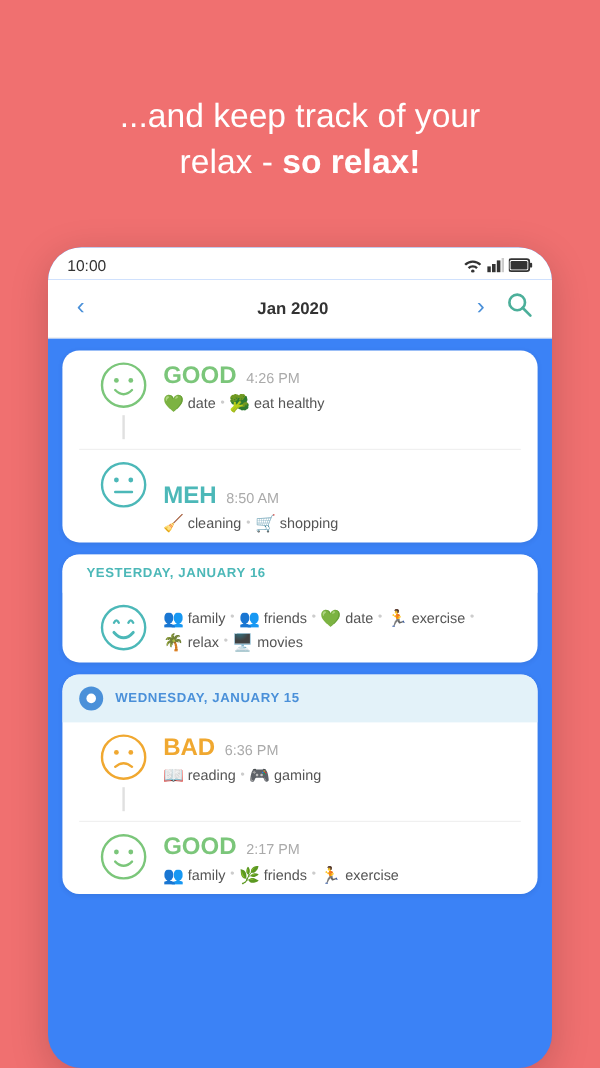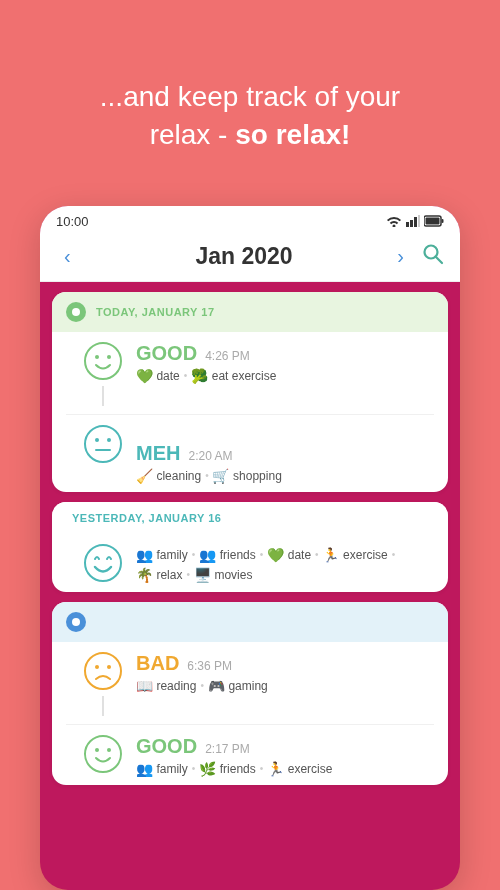--- a/index.html
+++ b/index.html
@@ -21,21 +21,21 @@
       font-size: 28px;
       line-height: 1.35;
       font-weight: 300;
     }
     .header-text strong {
       font-weight: 800;
     }
 
     .phone-mockup {
       width: 420px;
-      background: #be185d;
+      background: #3b82f6;
       border-radius: 28px;
       overflow: hidden;
       box-shadow: 0 8px 32px rgba(0,0,0,0.18);
       flex: 1;
     }
 
     .status-bar {
       background: white;
       padding: 8px 16px 4px;
       display: flex;
@@ -58,21 +58,21 @@
 
     .nav-bar {
       background: white;
       padding: 10px 16px 10px;
       display: flex;
       align-items: center;
       justify-content: space-between;
       border-bottom: 1px solid #eee;
     }
     .nav-title {
-      font-size: 23px;
+      font-size: 14px;
       font-weight: 600;
       color: #333;
       margin-left: 20px;
     }
     .nav-chevron {
       font-size: 20px;
       color: #4A90D9;
       cursor: pointer;
       padding: 0 8px;
     }
@@ -267,26 +267,20 @@
           <circle cx="9" cy="9" r="6.5" stroke="#4CAF9A" stroke-width="2.2"></circle>
           <line x1="13.5" y1="13.5" x2="20" y2="20" stroke="#4CAF9A" stroke-width="2.2" stroke-linecap="round"></line>
         </svg>
       </span>
     </div>
   </div>
 
   <div class="content">
 
     <div class="day-card">
-      <div class="day-header today">
-        <div class="day-dot green">
-          <div class="day-dot-inner"></div>
-        </div>
-        <span class="day-label green">TODAY, JANUARY 17</span>
-      </div>
 
       <div class="entry">
         <div class="entry-left">
           <svg class="mood-face" viewBox="0 0 42 42">
             <circle cx="21" cy="21" r="18" stroke="#7BC67A" stroke-width="2" fill="none"></circle>
             <circle cx="15" cy="17" r="2" fill="#7BC67A"></circle>
             <circle cx="27" cy="17" r="2" fill="#7BC67A"></circle>
             <path d="M14 25 Q21 32 28 25" stroke="#7BC67A" stroke-width="2" fill="none" stroke-linecap="round"></path>
           </svg>
           <div class="entry-line"></div>
@@ -297,41 +291,41 @@
             <span class="mood-time">4:26 PM</span>
           </div>
           <div class="tags">
             <span class="tag">
                 <span class="tag-icon">💚</span>
                 <span>date</span>
               </span>
             <span class="tag-dot">•</span>
             <span class="tag">
                 <span class="tag-icon">🥦</span>
-                <span>eat exercise</span>
+                <span>eat healthy</span>
               </span>
           </div>
         </div>
       </div>
 
       <div class="separator"></div>
 
       <div class="entry">
         <div class="entry-left">
           <svg class="mood-face" viewBox="0 0 42 42">
             <circle cx="21" cy="21" r="18" stroke="#4CB8B8" stroke-width="2" fill="none"></circle>
             <circle cx="15" cy="17" r="2" fill="#4CB8B8"></circle>
             <circle cx="27" cy="17" r="2" fill="#4CB8B8"></circle>
             <line x1="14" y1="27" x2="28" y2="27" stroke="#4CB8B8" stroke-width="2" stroke-linecap="round"></line>
           </svg>
         </div>
         <div class="entry-content">
           <div class="entry-mood-row">
             <span class="mood-word meh">MEH</span>
-            <span class="mood-time">2:20 AM</span>
+            <span class="mood-time">8:50 AM</span>
           </div>
           <div class="tags">
             <span class="tag">
                 <span class="tag-icon">🧹</span>
                 <span>cleaning</span>
               </span>
             <span class="tag-dot">•</span>
             <span class="tag">
                 <span class="tag-icon">🛒</span>
                 <span>shopping</span>
@@ -389,20 +383,21 @@
           </div>
         </div>
       </div>
     </div>
 
     <div class="day-card">
       <div class="day-header wednesday">
         <div class="day-dot blue">
           <div class="day-dot-inner"></div>
         </div>
+        <span class="day-label blue">WEDNESDAY, JANUARY 15</span>
       </div>
 
       <div class="entry">
         <div class="entry-left">
           <svg class="mood-face" viewBox="0 0 42 42">
             <circle cx="21" cy="21" r="18" stroke="#F0A830" stroke-width="2" fill="none"></circle>
             <circle cx="15" cy="17" r="2" fill="#F0A830"></circle>
             <circle cx="27" cy="17" r="2" fill="#F0A830"></circle>
             <path d="M14 29 Q21 23 28 29" stroke="#F0A830" stroke-width="2" fill="none" stroke-linecap="round"></path>
           </svg>

